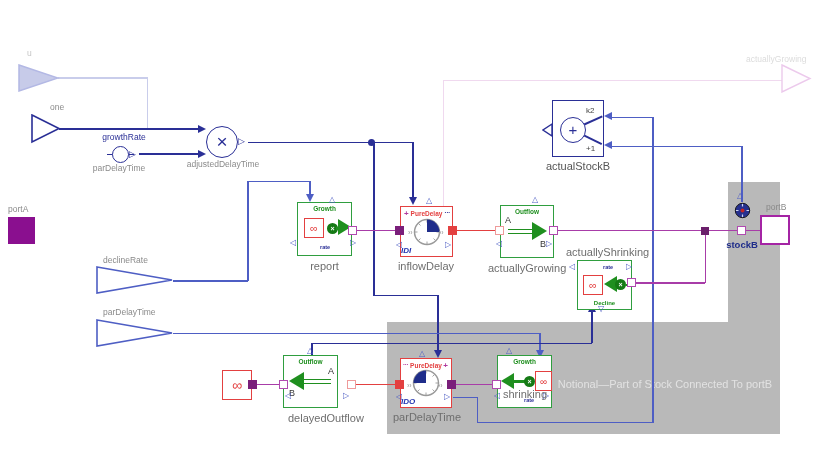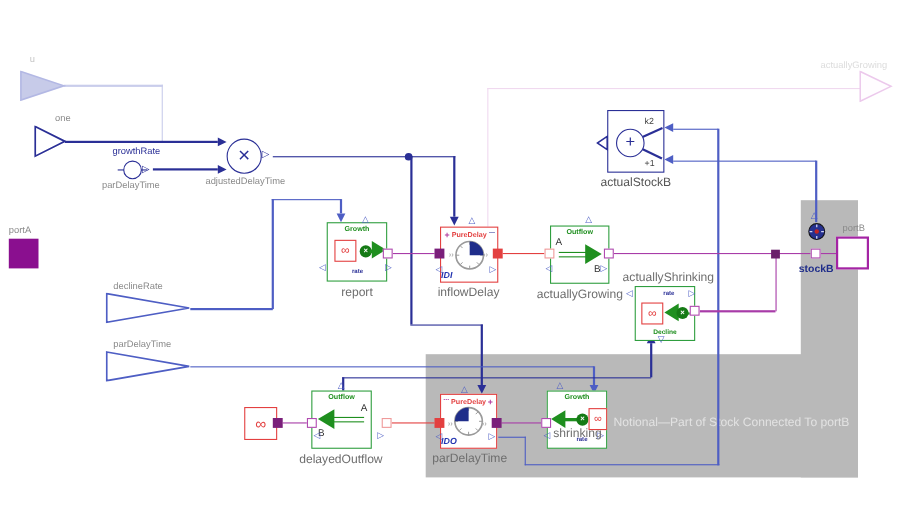--- a/index.html
+++ b/index.html
@@ -252,21 +252,21 @@
     <div class="abs" style="left:44px;top:10px;font-size:9px;color:#333">A</div>
     <div class="ah gah-l-big" style="left:5px;top:16px"></div>
     <div class="gdbl" style="left:18px;top:23px;width:29px"></div>
     <div class="abs" style="left:5px;top:32px;font-size:9px;color:#333">B</div>
   </div>
   <div class="port p-wm" style="left:279px;top:380px"></div>
   <div class="port p-wp" style="left:347px;top:380px"></div>
   <div class="ptri" style="left:307px;top:347px">△</div>
   <div class="ptri" style="left:285px;top:392px">◁</div>
   <div class="ptri" style="left:343px;top:392px">▷</div>
-  <div class="lbl" style="left:272px;top:412px;width:65px">delayedOutflow</div>
+  <div class="lbl" style="left:288px;top:412px;width:65px">delayedOutflow</div>
 
   <div class="blk r" style="left:400px;top:358px;width:52px;height:50px">
     <div class="bt-r" style="left:2px;top:1px;color:#b03a9e">...</div>
     <div class="bt-r" style="left:0;right:0;top:4px;text-align:center">PureDelay</div>
     <div class="bt-r" style="right:3px;top:3px;color:#b03a9e;font-size:8px">+</div>
     <svg style="position:absolute;left:10px;top:9px" width="30" height="30">
       <circle cx="15" cy="15" r="12.5" fill="#fff" stroke="#9a9a9a" stroke-width="1.5"></circle>
       <path d="M15 2.5 v3 M15 24.5 v3 M2.5 15 h3 M24.5 15 h3 M6.5 6.5 l2 2 M23.5 6.5 l-2 2 M6.5 23.5 l2 -2 M23.5 23.5 l-2 -2" stroke="#9a9a9a" stroke-width="0.9"></path>
       <path d="M15 15 L15 2.5 A12.5 12.5 0 0 0 2.5 15 Z" fill="#1f2d8a"></path>
       </svg>

